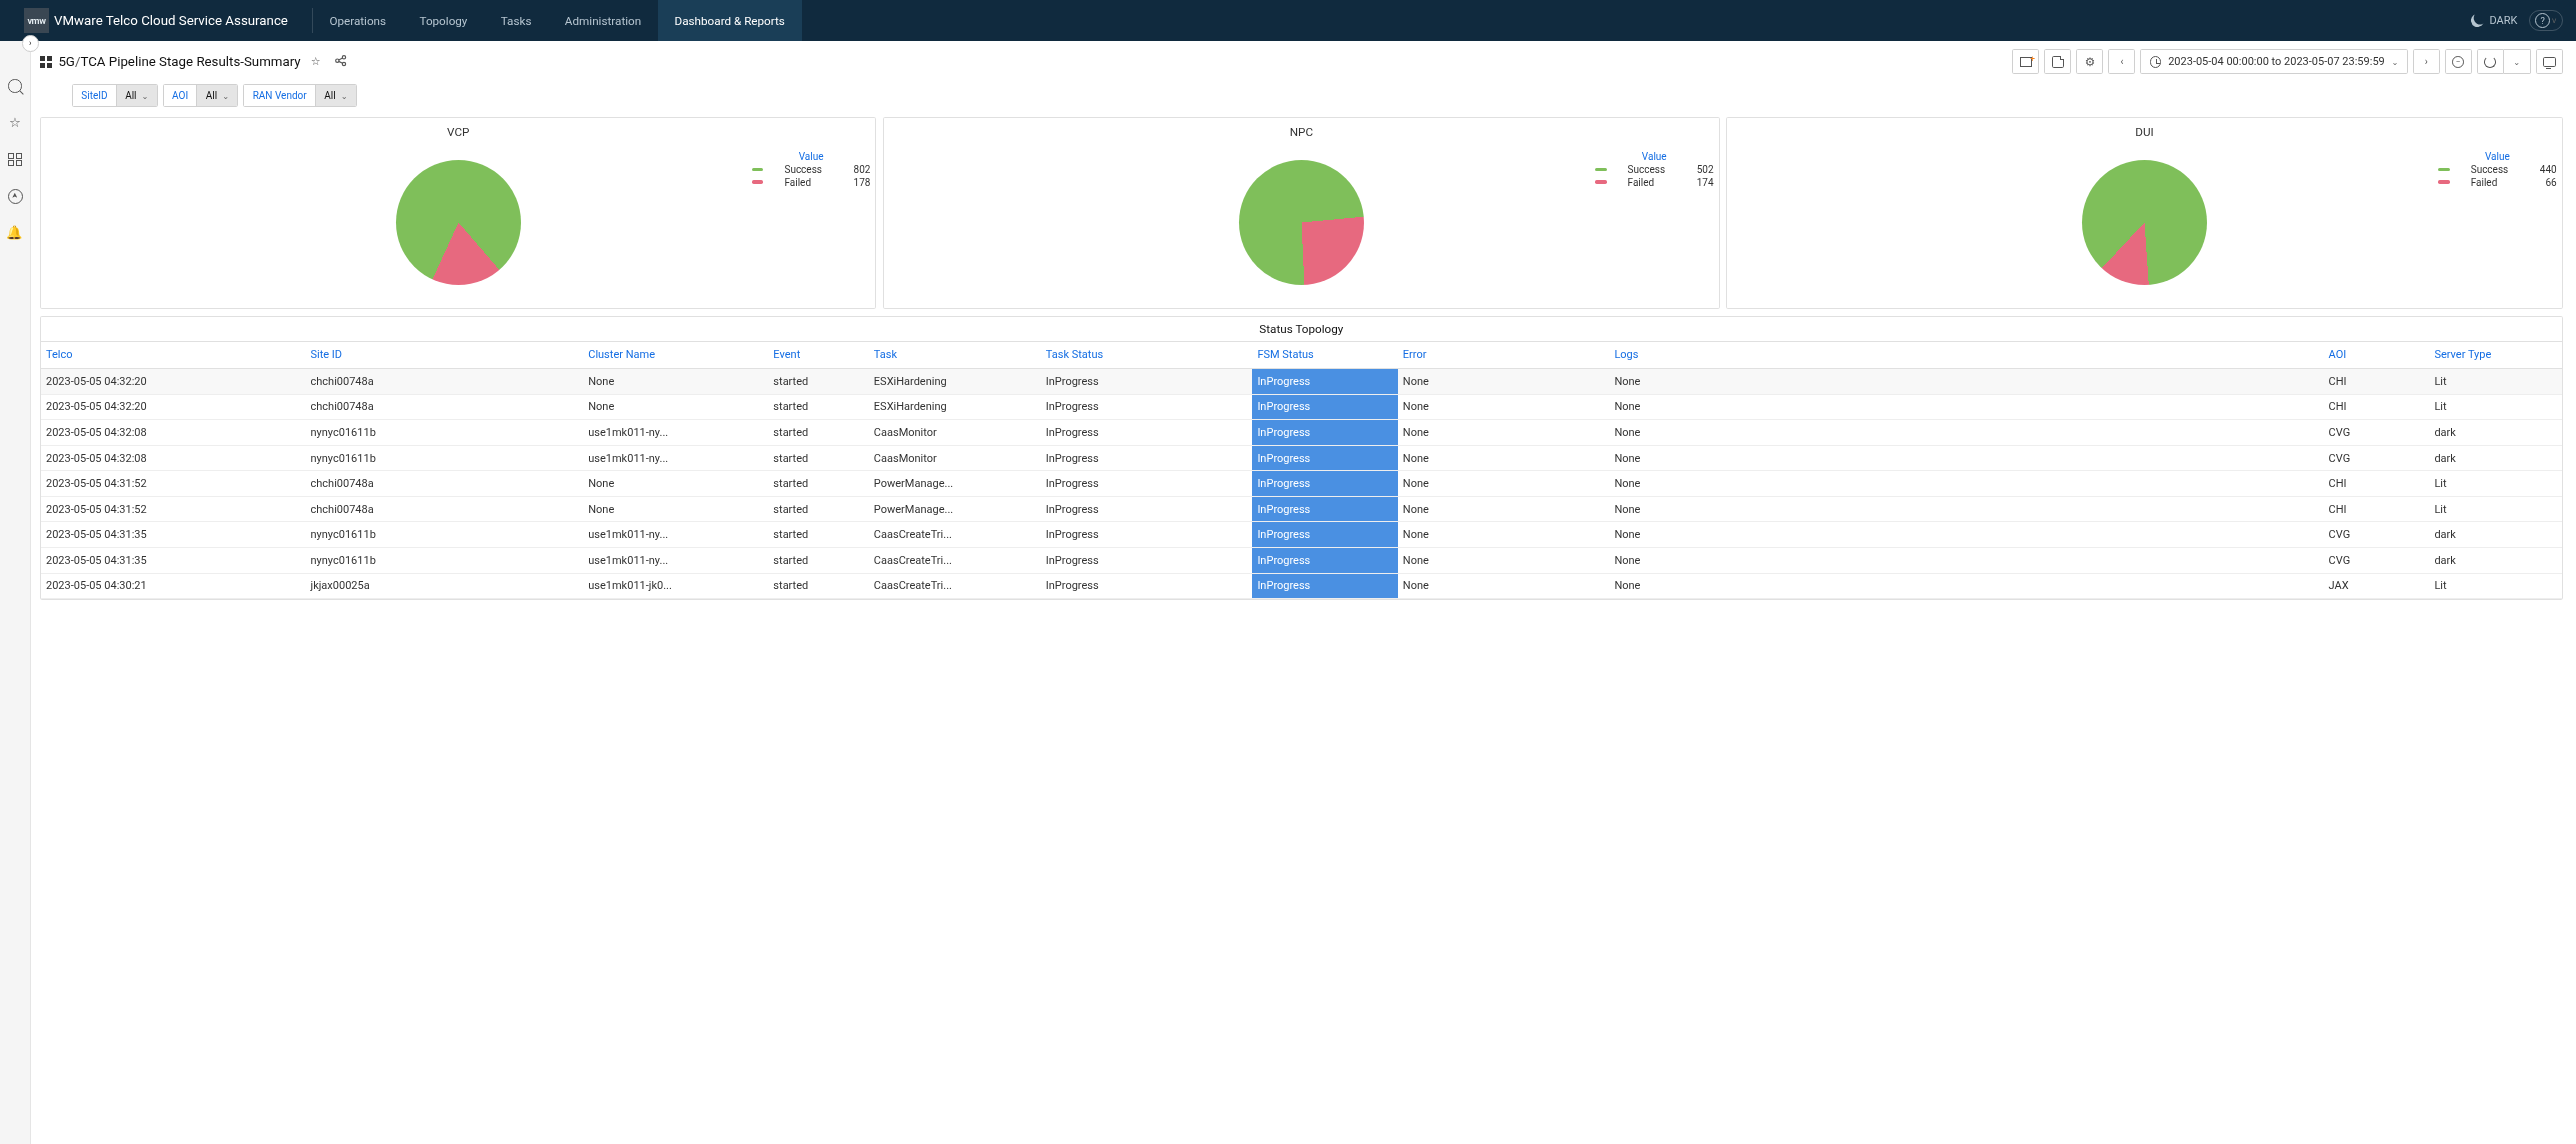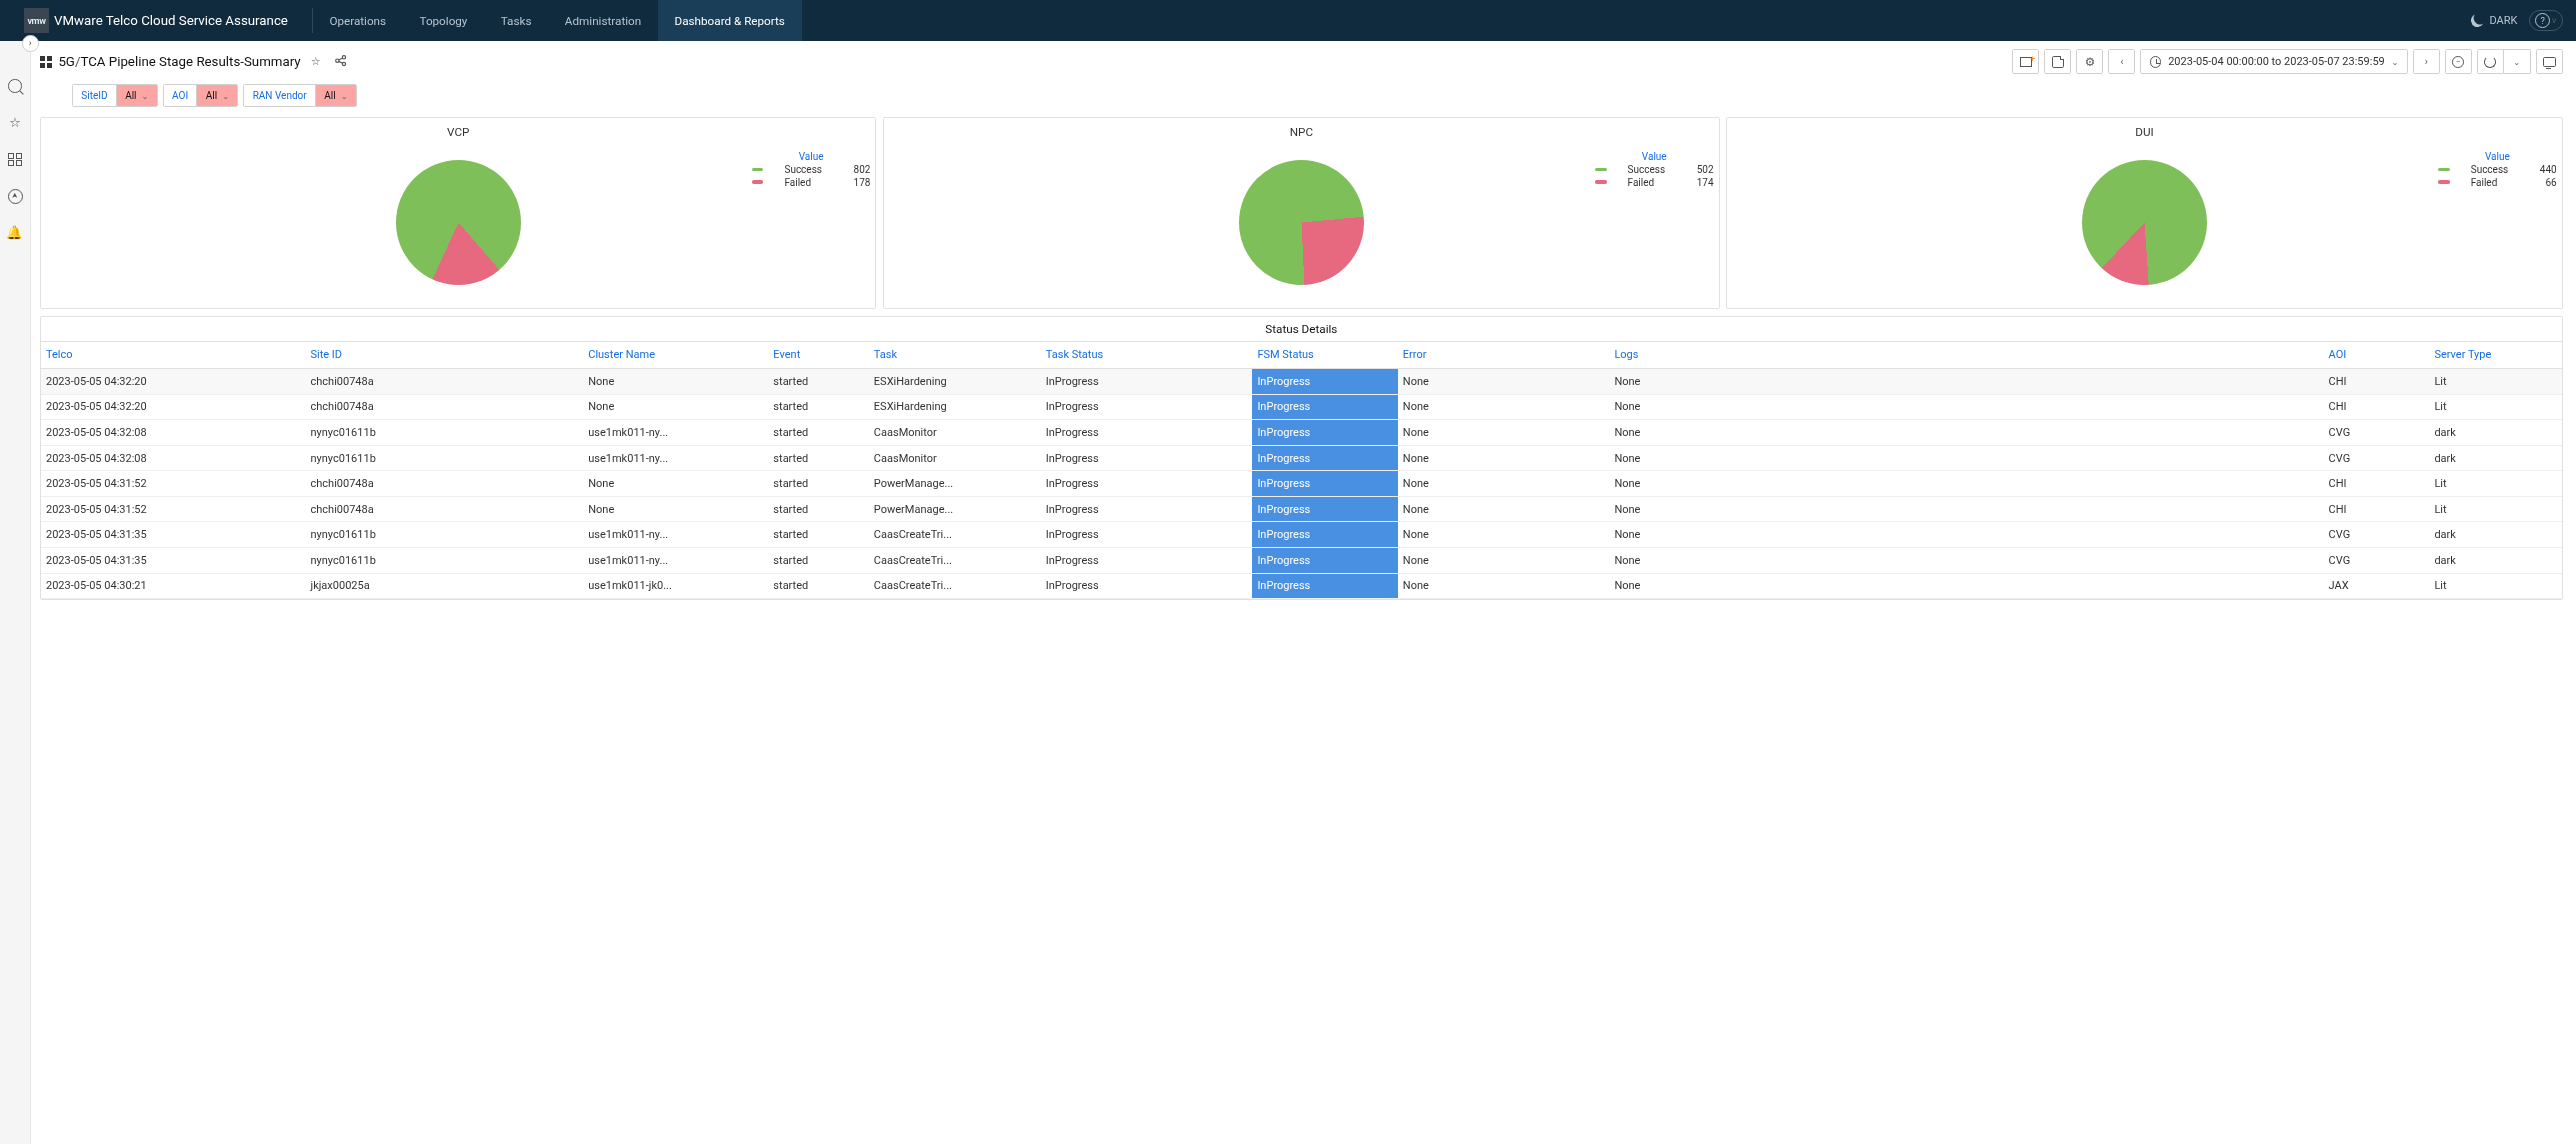--- a/index.html
+++ b/index.html
@@ -47,21 +47,21 @@
 .save-icon::before { content: ""; position: absolute; top: -1.3px; right: -1.3px; width: 3.3px; height: 3.3px; background: #fff; border-bottom: 1.3px solid #555; border-left: 1.3px solid #555; }
 .gear-icon { font-size: 11.7px; }
 .panel-icon { width: 11.7px; height: 10px; border: 1.3px solid #555; position: relative; }
 .panel-icon::after { content: "+"; position: absolute; color: #f58220; font-size: 8.3px; top: -4.2px; right: -4.2px; }
 .arrow-icon { font-size: 10px; color: #555; }
 
 
 .varbar { display: flex; align-items: center; padding: 3.3px 13.3px 10px 40px; gap: 5px; background: #fff; margin-left: 32px; }
 .var-group { display: flex; align-items: stretch; border: 0.8px solid #d0d0d0; border-radius: 1.7px; overflow: hidden; height: 23px; }
 .var-label { background: #fff; color: #156ee3; display: flex; align-items: center; padding: 0 8.3px; font-size: 10px; border-right: 0.8px solid #d0d0d0; }
-.var-value { background: #fca5a5; color: #111; display: flex; align-items: center; padding: 0 8.3px; gap: 5px; font-size: 10px; cursor: pointer; }
+.var-value { background: #e5e5e5; color: #111; display: flex; align-items: center; padding: 0 8.3px; gap: 5px; font-size: 10px; cursor: pointer; }
 
 
 .leftrail { position: fixed; left: 0; top: 41px; bottom: 0; width: 31px; background: #f5f5f5; border-right: 0.8px solid #e5e5e5; display: flex; flex-direction: column; align-items: center; padding-top: 35px; gap: 16.7px; color: #555; z-index: 5; }
 .leftrail-expand { position: absolute; top: 35px; left: 22px; width: 16.7px; height: 16.7px; border: 0.8px solid #ccc; border-radius: 50%; background: #fff; display: flex; align-items: center; justify-content: center; font-size: 8.3px; cursor: pointer; z-index: 10; }
 .leftrail-watermark { position: absolute; top: 46px; left: -1.7px; font-size: 18.3px; color: rgba(150,150,150,0.25); transform: rotate(-10deg); pointer-events: none; letter-spacing: -1.7px; }
 .rail-icon { cursor: pointer; font-size: 15px; display: flex; align-items: center; justify-content: center; width: 20px; height: 20px; }
 .rail-search { width: 13.3px; height: 13.3px; border: 1.3px solid #555; border-radius: 50%; position: relative; }
 .rail-search::after { content: ""; position: absolute; width: 5px; height: 1.3px; background: #555; transform: rotate(45deg); bottom: -1.7px; right: -3.3px; }
 .rail-compass { width: 15px; height: 15px; border: 1.3px solid #555; border-radius: 50%; position: relative; }
 .rail-compass::after { content: ""; position: absolute; width: 5px; height: 5px; background: #555; clip-path: polygon(50% 0, 100% 100%, 50% 75%, 0 100%); top: 3.3px; left: 3.8px; }
@@ -288,21 +288,21 @@
             <span class="legend-swatch" style="background:#e7697f"></span>
             <span class="legend-name">Failed</span>
             <span class="legend-val">66</span>
           </div>
         </div>
       </div>
     </div>
   </div>
 
 <div class="table-panel">
-  <div class="table-title">Status Details</div>
+  <div class="table-title">Status Topology</div>
   <table class="data-table">
     <colgroup>
       <col class="c-date">
         <col class="c-site">
         <col class="c-cluster">
         <col class="c-event">
         <col class="c-task">
       <col class="c-tstatus">
         <col class="c-fsm">
         <col class="c-error">

